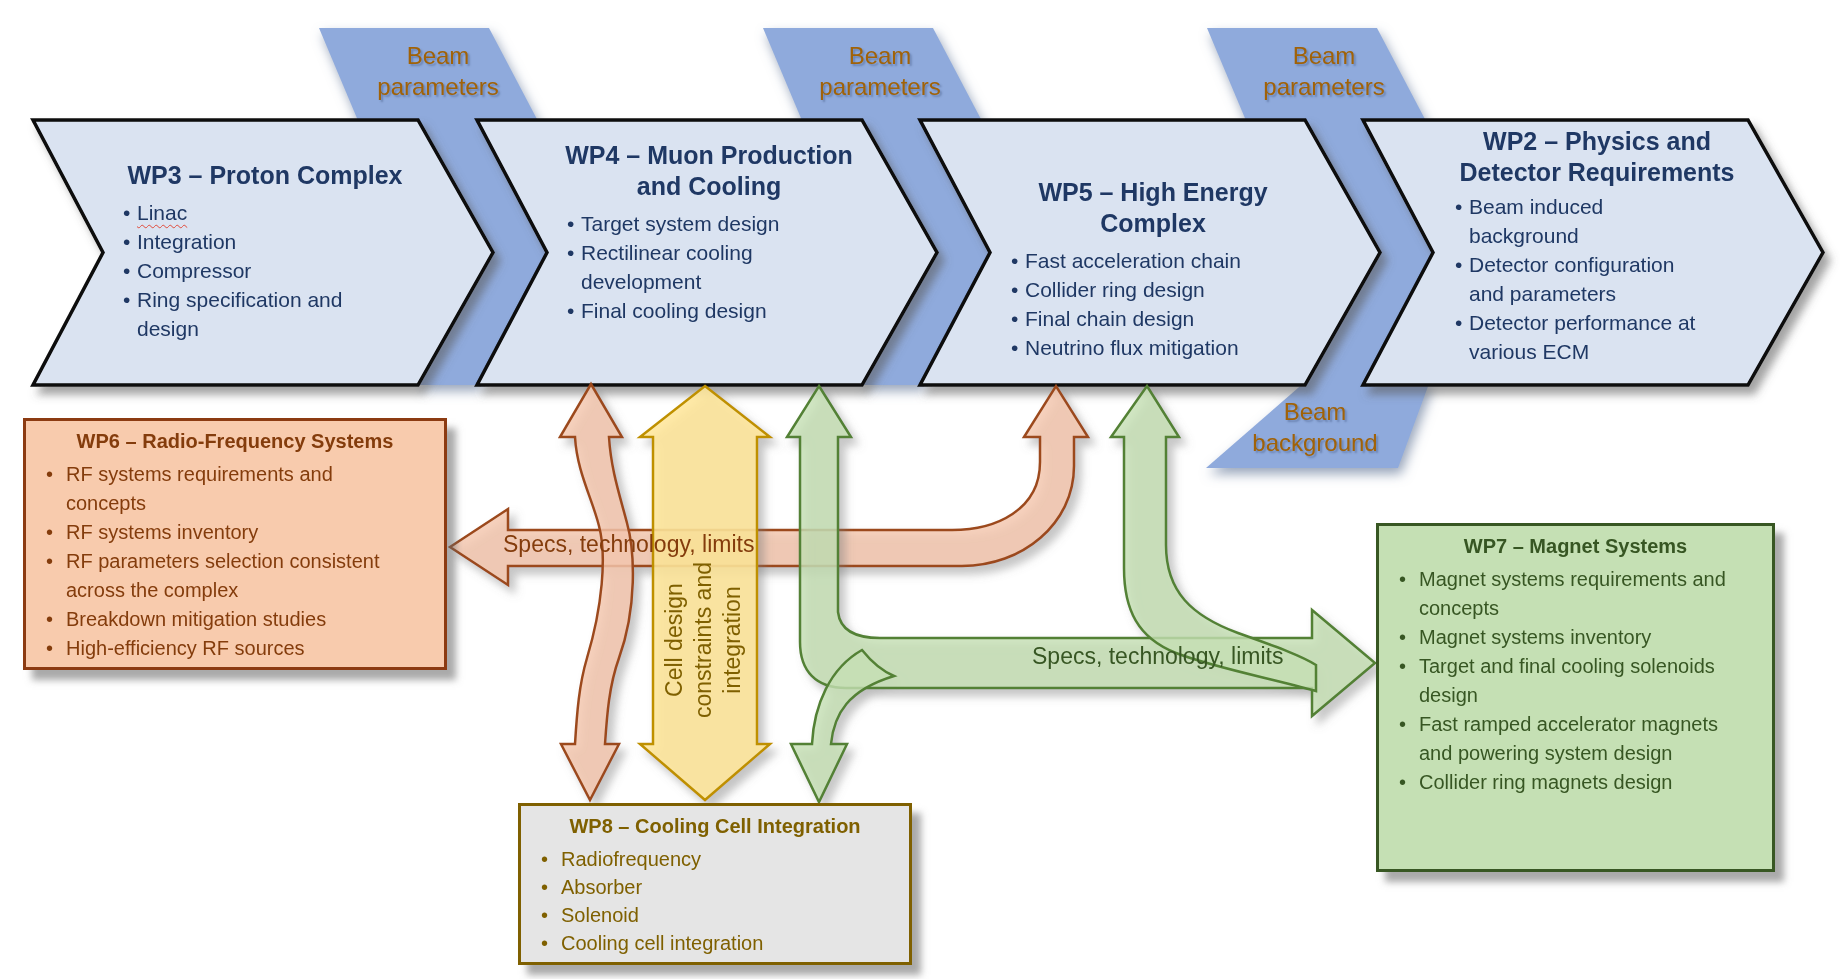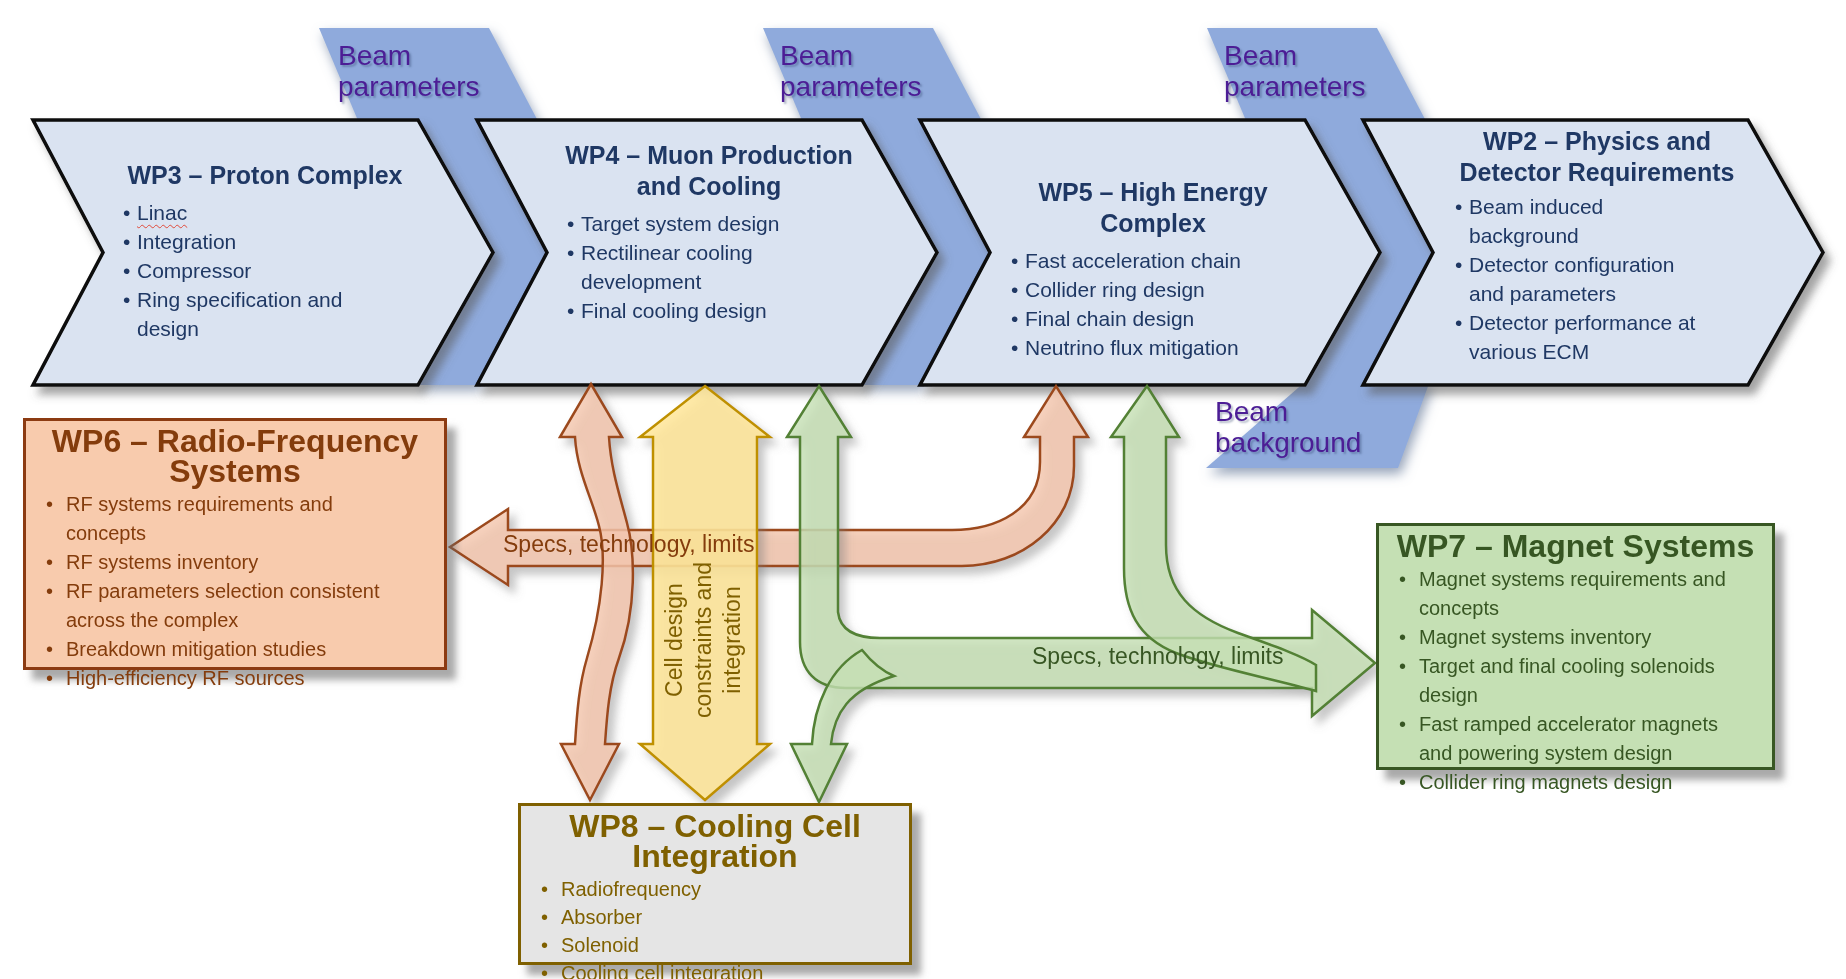--- a/index.html
+++ b/index.html
@@ -13,32 +13,32 @@
   .chev-content{position:absolute;width:340px;color:#1f3864;}
   .ctitle{font-weight:bold;font-size:25px;line-height:31px;text-align:center;color:#1f3864;}
   .clist{margin-top:7px;}
   .crow{display:flex;font-size:21px;line-height:29px;}
   .cdot{flex:0 0 42px;padding-left:28px;box-sizing:border-box;}
   .ctxt{flex:1;white-space:pre-line;}
   .squiggle{text-decoration:underline;text-decoration-style:wavy;text-decoration-color:#e04a3a;text-decoration-thickness:1px;text-underline-offset:4px;}
 
   
   .box{position:absolute;border:3px solid;box-sizing:border-box;box-shadow:9px 10px 7px rgba(100,100,100,0.55);}
-  .btitle{font-weight:bold;font-size:32px;line-height:30px;text-align:center;padding-top:5px;}
+  .btitle{font-weight:bold;font-size:20px;line-height:30px;text-align:center;padding-top:5px;}
   .blist{margin-top:4px;}
   .brow{display:flex;font-size:20px;line-height:29px;}
   .bdot{flex:0 0 40px;padding-left:20px;box-sizing:border-box;}
   .btxt{flex:1;white-space:pre-line;}
   #wp6-box{left:23px;top:418px;width:424px;height:252px;background:#f8cbad;border-color:#8c3b12;color:#843c0c;}
-  #wp7-box{left:1376px;top:523px;width:399px;height:247px;background:#c5e0b4;border-color:#385723;color:#375623;}
+  #wp7-box{left:1376px;top:523px;width:399px;height:349px;background:#c5e0b4;border-color:#385723;color:#375623;}
   #wp8-box{left:518px;top:803px;width:394px;height:162px;background:#e5e5e5;border-color:#7f6000;color:#7f6000;}
   #wp8-box .brow{line-height:28px;}
 
   
-  .blabel{position:absolute;width:200px;text-align:left;font-size:28px;line-height:31px;color:#4c1d95;white-space:pre-line;text-shadow:2px 2px 2px rgba(40,60,100,0.35);}
+  .blabel{position:absolute;width:200px;text-align:center;font-size:24px;line-height:31px;color:#a16207;white-space:pre-line;text-shadow:2px 2px 2px rgba(40,60,100,0.35);}
 
   
   .alabel{position:absolute;font-size:23px;white-space:pre-line;}
   #label-rf{left:503px;top:531px;color:#843c0c;}
   #label-magnet{left:1032px;top:643px;color:#375623;}
   #label-cell{left:595px;top:595px;width:220px;height:90px;transform:rotate(-90deg);
               text-align:center;color:#7f6000;font-size:23px;line-height:29px;}
 </style>
 </head>
 <body>

